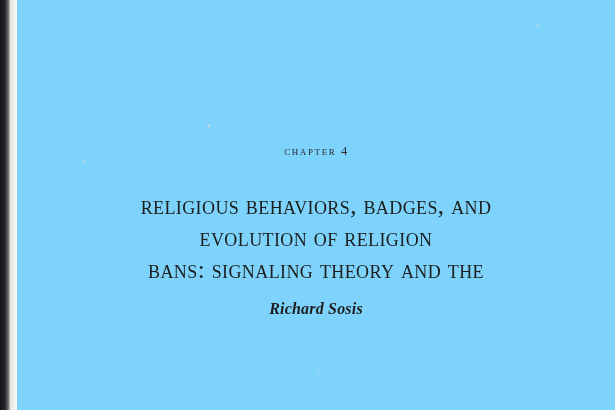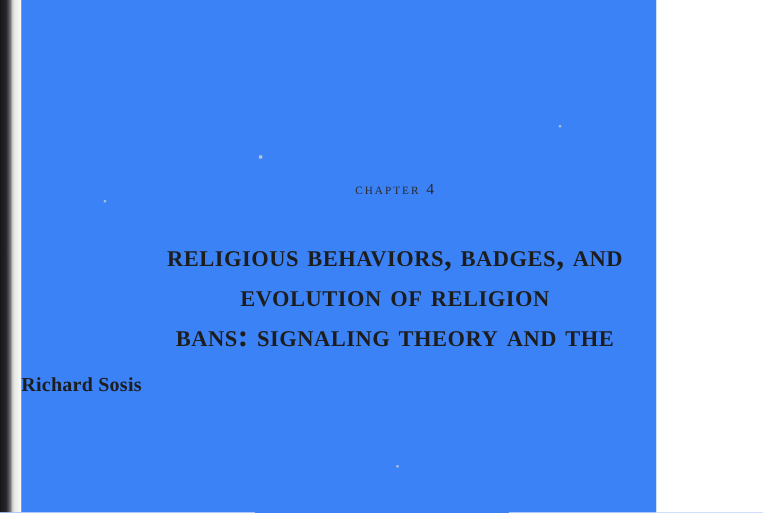--- a/index.html
+++ b/index.html
@@ -8,23 +8,23 @@
     background: #ffffff;
   }
   body {
     width: 615px;
     height: 410px;
     overflow: hidden;
     font-family: "Liberation Serif", serif;
   }
   .page {
     position: relative;
-    width: 525px;
+    width: 615px;
     height: 410px;
-    background: #3b82f6;
+    background: #7dd3fc;
     overflow: hidden;
   }
   
   .gutter-shadow {
     position: absolute;
     left: 0;
     top: 0;
     width: 11px;
     height: 410px;
     background: linear-gradient(to right, #16161a 0%, #26262a 45%, #6d6d70 75%, #cfcfcc 92%, #fbfbf9 100%);
@@ -66,27 +66,28 @@
     top: 190px;
     left: 34px;
     width: 530px;
     text-align: center;
     color: #1d1d1d;
     font-size: 25px;
     line-height: 32px;
     font-variant: small-caps;
     text-transform: lowercase;
     letter-spacing: 0.4px;
-    font-weight: bold;
   }
   .author {
     position: absolute;
     top: 300px;
     left: 0;
     width: 598px;
+    text-align: center;
+    font-style: italic;
     font-weight: bold;
     font-size: 16px;
     color: #1d1d1d;
     letter-spacing: 0.2px;
   }
   
   .speckle {
     position: absolute;
     background: #d9d7d0;
     border-radius: 50%;

